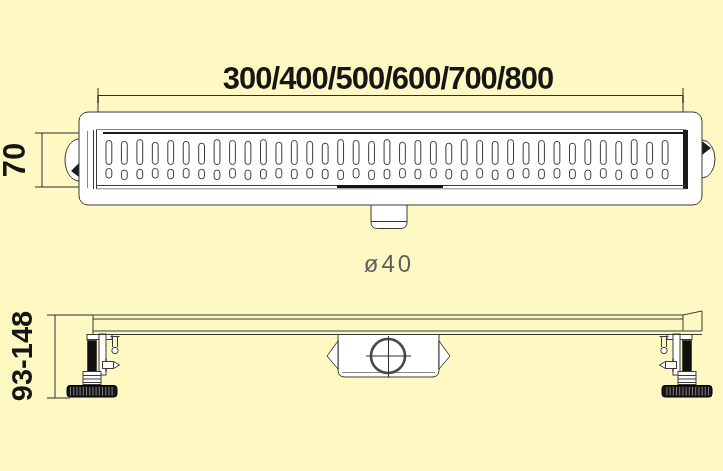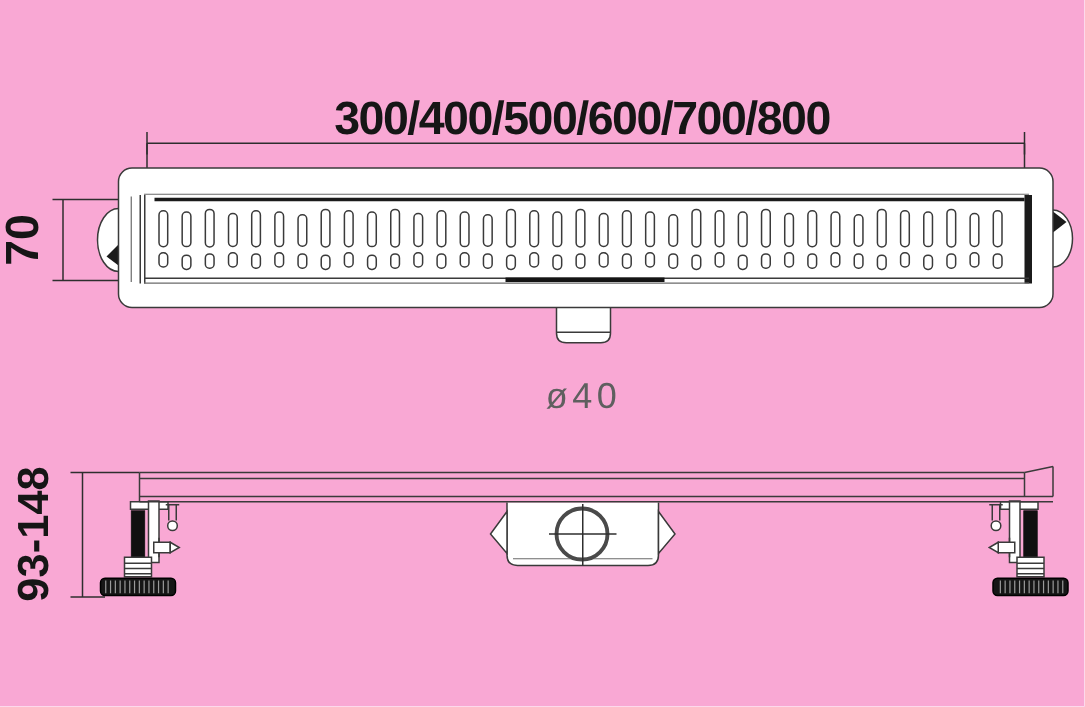--- a/index.html
+++ b/index.html
@@ -1,16 +1,16 @@
 <!DOCTYPE html>
 <html><head>
 <meta charset="utf-8">
 <style>
   html,body{margin:0;padding:0;background:#ffffff;}
-  .stage{position:relative;width:723px;height:471px;background:#f9a8d4;overflow:hidden;}
+  .stage{position:relative;width:723px;height:471px;background:#fef9c3;overflow:hidden;}
   svg{display:block;}
   
   .ln   {stroke:#3a3a3a;stroke-width:1;fill:none;}
   .lnw  {stroke:#3a3a3a;stroke-width:1;fill:#ffffff;}
   .thin {stroke:#6a6a6a;stroke-width:0.8;fill:none;}
   .heavy{stroke:#1b1b1b;stroke-width:2.2;fill:none;}
   .band {stroke:#141414;stroke-width:3;fill:none;}
   .dim  {stroke:#2e2e2e;stroke-width:1;fill:none;}
   .darkfill{fill:#1b1b1b;stroke:none;}
   .rodfill{fill:#101010;stroke:#101010;stroke-width:0.5;}

